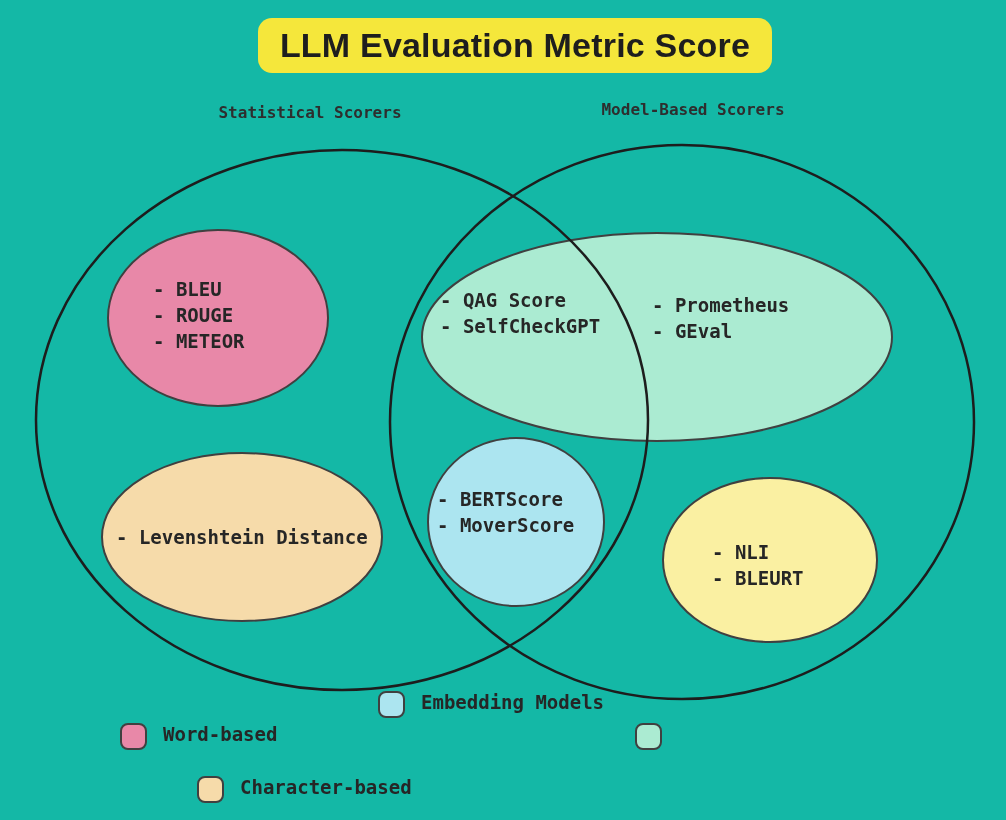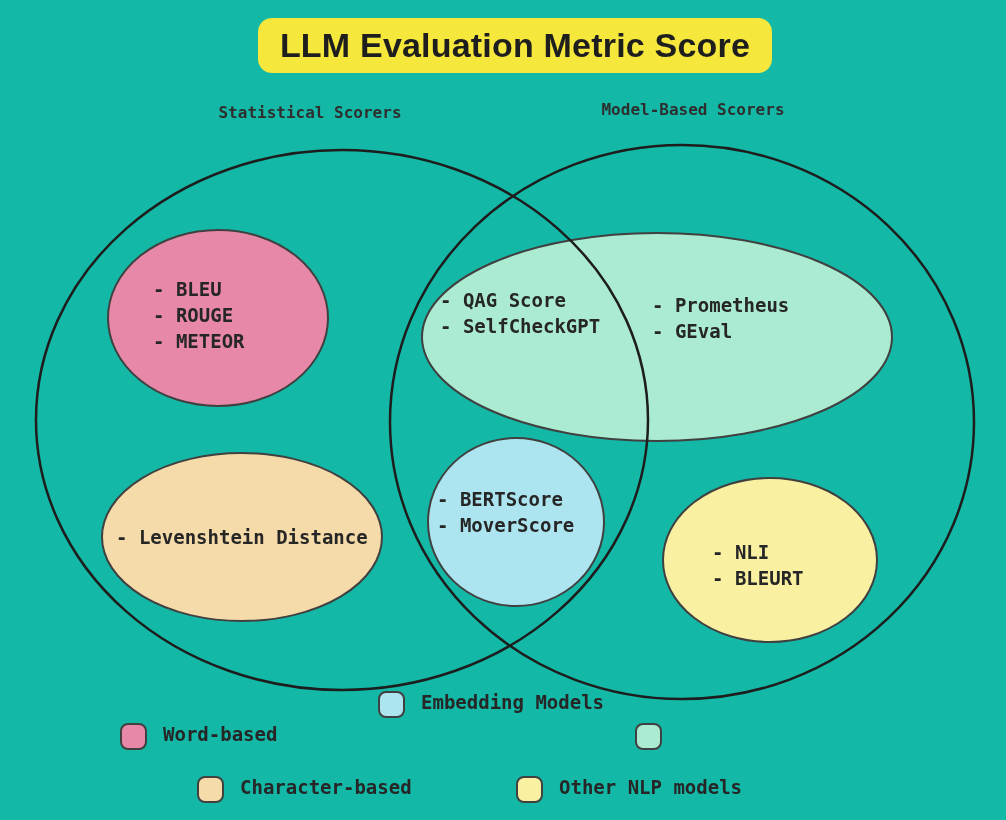--- a/index.html
+++ b/index.html
@@ -126,18 +126,14 @@
     <div class="legend-label">Embedding Models</div>
   </div>
   <div class="legend-item" style="left:635px; top:723px;">
     <div class="swatch" style="background-color: rgb(171, 235, 210);"></div>
   </div>
 
   <div class="legend-item" style="left:197px; top:776px;">
     <div class="swatch" style="background-color: rgb(246, 219, 170);"></div>
     <div class="legend-label">Character-based</div>
   </div>
-  <div class="legend-item" style="left:516px; top:776px;">
-    <div class="swatch" style="background-color: rgb(250, 240, 162);"></div>
-    <div class="legend-label">Other NLP models</div>
-  </div>
 
 </div>
 
 </body></html>

